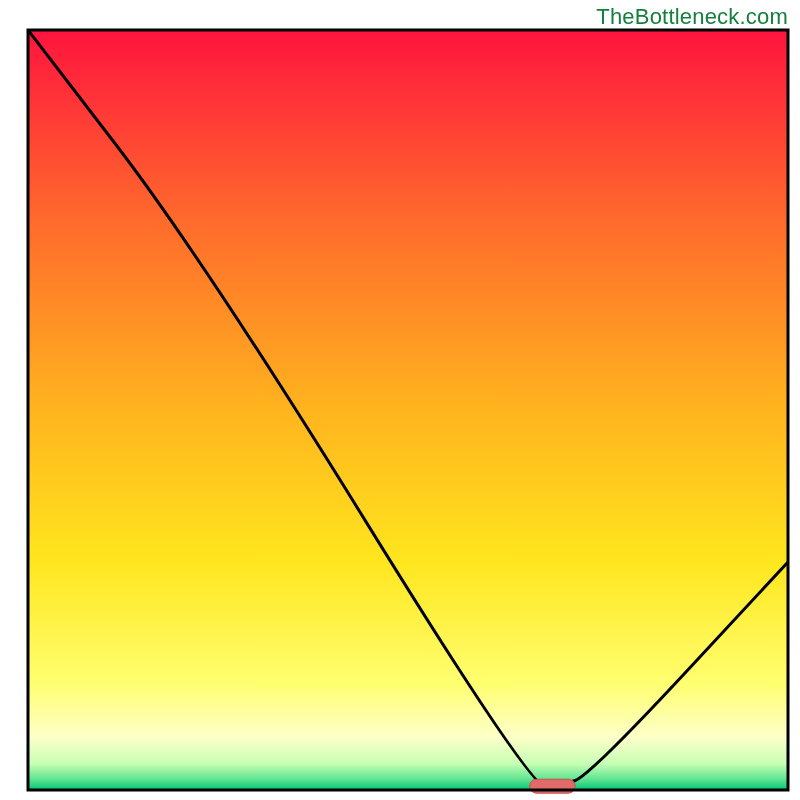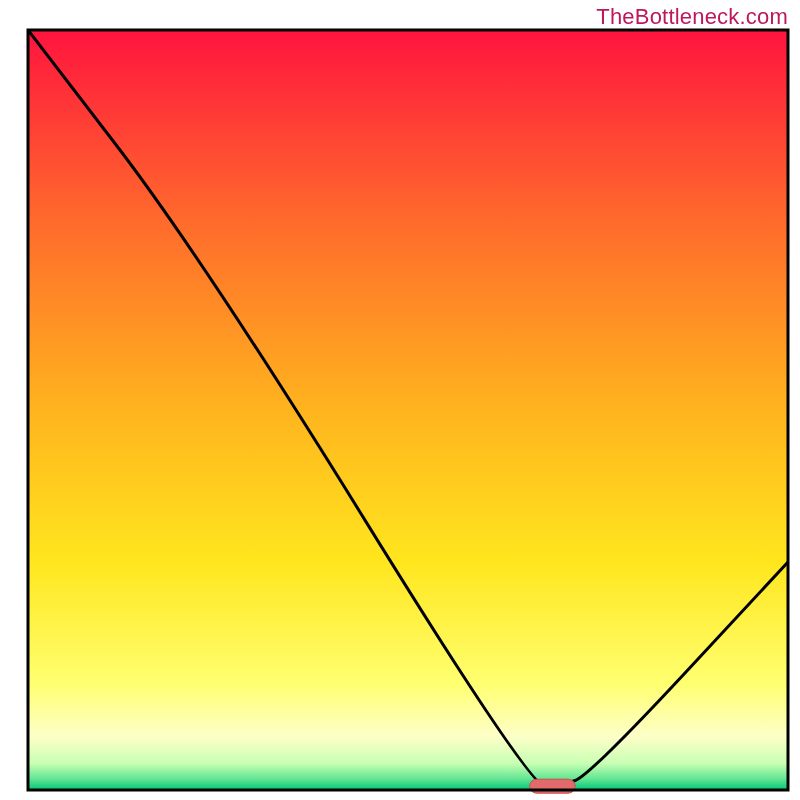--- a/index.html
+++ b/index.html
@@ -14,21 +14,21 @@
     position: relative;
     width: 800px;
     height: 800px;
   }
   .attribution {
     position: absolute;
     top: 4px;
     right: 12px;
     font-size: 22px;
     font-weight: 500;
-    color: #be185d;
+    color: #15803d;
     letter-spacing: 0.2px;
   }
   svg {
     display: block;
   }
 </style>
 </head>
 <body>
 
 <div class="container">

